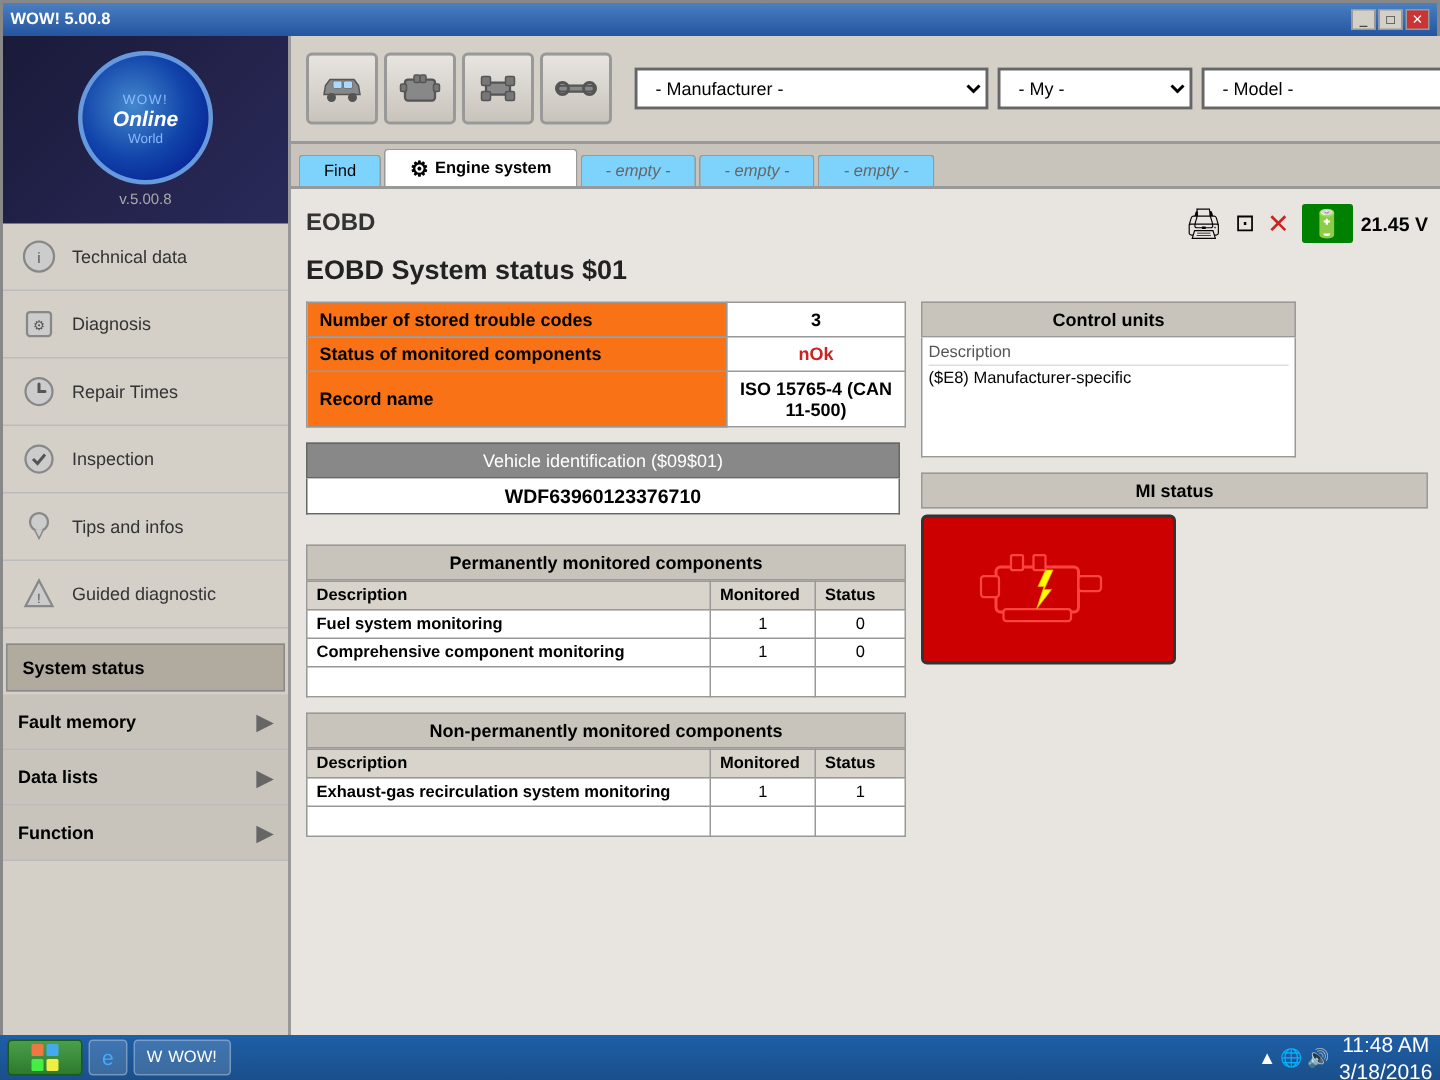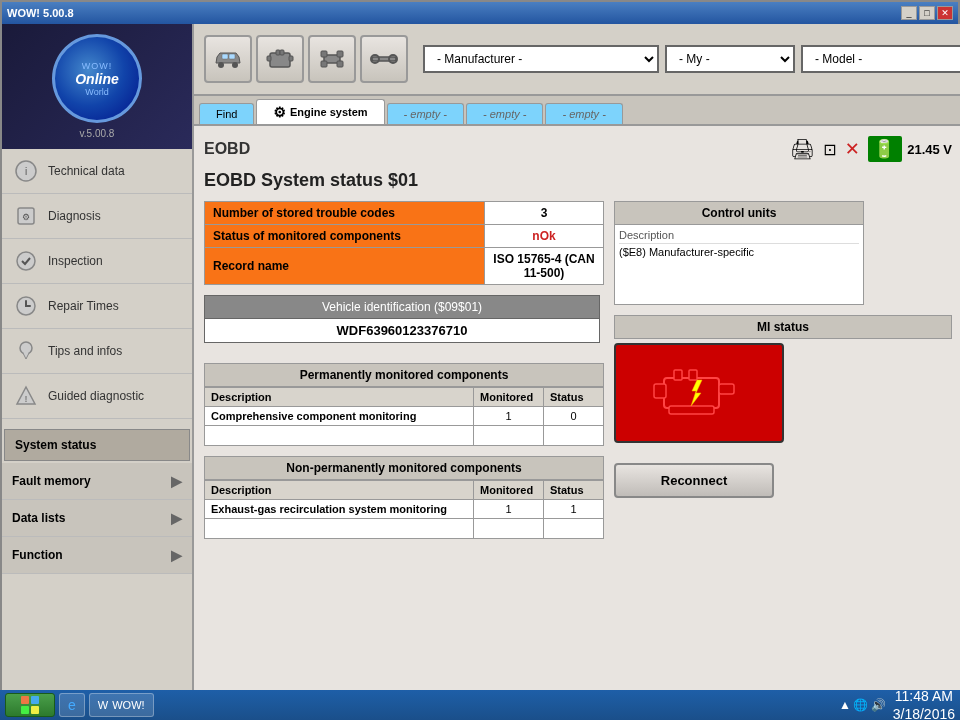--- a/index.html
+++ b/index.html
@@ -150,33 +150,33 @@
             <rect x="4" y="4" width="16" height="16" rx="2" fill="#ccc" stroke="#888" stroke-width="1.5"></rect>
             <text x="12" y="16" text-anchor="middle" font-size="9" fill="#555">⚙</text>
           </svg>
       </div>
       <span>Diagnosis</span>
     </div>
     <div class="nav-item">
       <div class="nav-icon">
         <svg width="24" height="24" viewBox="0 0 24 24">
             <circle cx="12" cy="12" r="9" fill="#ccc" stroke="#888" stroke-width="1.5"></circle>
+            <path d="M12 7 L12 12 L16 12" stroke="#555" stroke-width="2" fill="none" stroke-linecap="round"></path>
+          </svg>
+      </div>
+      <span>Repair Times</span>
+    </div>
+    <div class="nav-item">
+      <div class="nav-icon">
+        <svg width="24" height="24" viewBox="0 0 24 24">
+            <circle cx="12" cy="12" r="9" fill="#ccc" stroke="#888" stroke-width="1.5"></circle>
             <path d="M8 12 L11 15 L16 9" stroke="#555" stroke-width="2" fill="none"></path>
           </svg>
       </div>
       <span>Inspection</span>
-    </div>
-    <div class="nav-item">
-      <div class="nav-icon">
-        <svg width="24" height="24" viewBox="0 0 24 24">
-            <circle cx="12" cy="12" r="9" fill="#ccc" stroke="#888" stroke-width="1.5"></circle>
-            <path d="M12 7 L12 12 L16 12" stroke="#555" stroke-width="2" fill="none" stroke-linecap="round"></path>
-          </svg>
-      </div>
-      <span>Repair Times</span>
     </div>
     <div class="nav-item">
       <div class="nav-icon">
         <svg width="24" height="24" viewBox="0 0 24 24">
             <circle cx="12" cy="9" r="6" fill="#ccc" stroke="#888" stroke-width="1.5"></circle>
             <path d="M9 14 L12 20 L15 14" fill="#ccc" stroke="#888" stroke-width="1"></path>
           </svg>
       </div>
       <span>Tips and infos</span>
     </div>
@@ -330,20 +330,25 @@
           <div class="components-section">
             <div class="section-header">Permanently monitored components</div>
             <table class="components-table">
               <tbody>
                   <tr>
                 <th>Description</th>
                 <th style="width:70px;">Monitored</th>
                 <th style="width:60px;">Status</th>
               </tr>
               <tr>
+                <td><strong>Fuel system monitoring</strong></td>
+                <td class="center">1</td>
+                <td class="center">0</td>
+              </tr>
+              <tr>
                 <td><strong>Comprehensive component monitoring</strong></td>
                 <td class="center">1</td>
                 <td class="center">0</td>
               </tr>
               <tr>
                 <td style="height:20px;">&nbsp;</td>
                     <td></td>
                     <td></td>
               </tr>
             </tbody>
@@ -399,23 +404,20 @@
 
                 <rect x="70" y="26" width="15" height="10" rx="2" fill="#cc0000" stroke="#ff4444" stroke-width="1.5"></rect>
 
                 <rect x="20" y="48" width="45" height="8" rx="2" fill="#cc0000" stroke="#ff4444" stroke-width="1.5"></rect>
 
                 <path d="M48 22 L43 33 L47 33 L42 48 L52 35 L47 35 L53 22 Z" fill="#ffff00" stroke="#ffaa00" stroke-width="0.5"></path>
               </svg>
             </div>
           </div>
 
-          <div style="margin-top: 20px;">
-            <div class="reconnect-btn">Reconnect</div>
-          </div>
         </div>
       </div>
     </div>
   </div>
 </div>
 
 <div class="taskbar">
   <div class="taskbar-left">
     <div class="start-btn">
       <svg viewBox="0 0 20 20">

